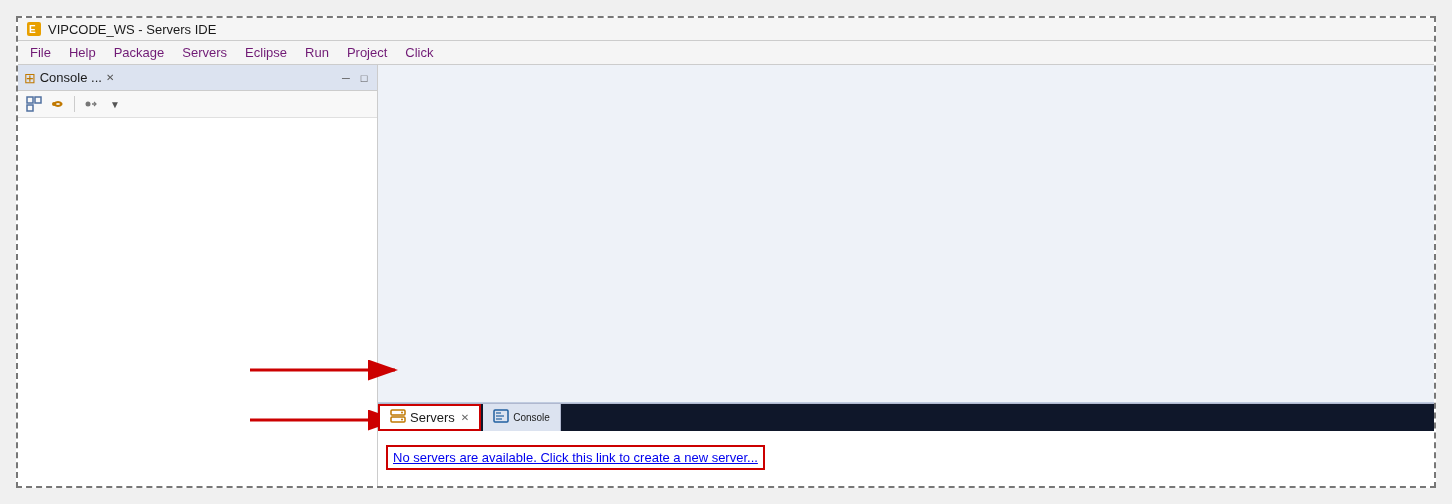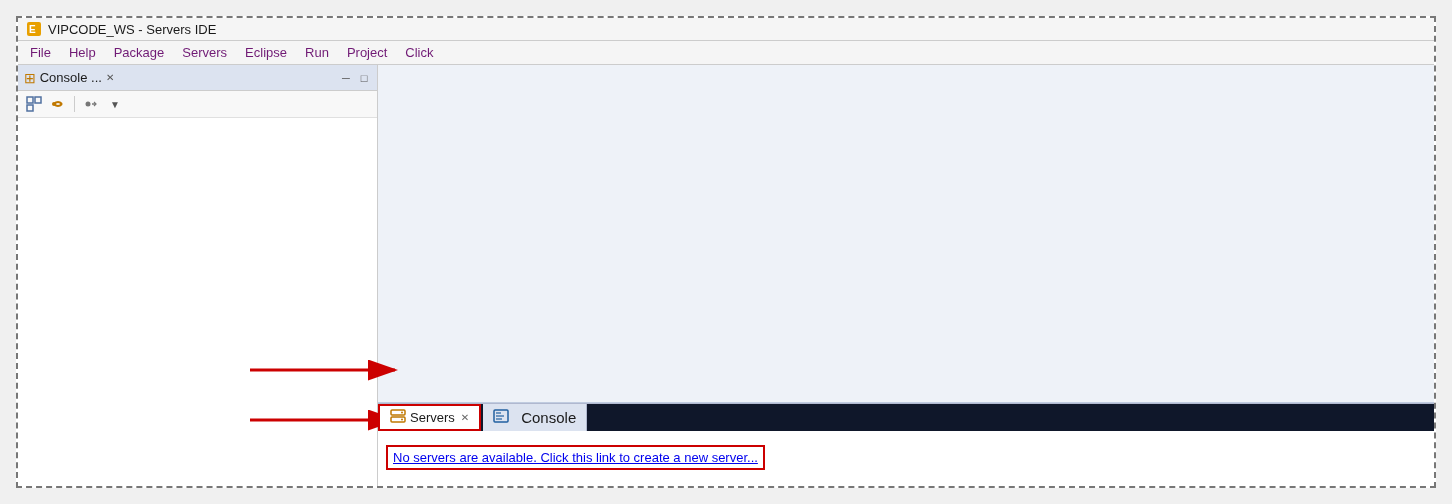--- a/index.html
+++ b/index.html
@@ -217,21 +217,21 @@
                   <rect x="1" y="1" width="14" height="5" rx="1" fill="none" stroke="#c07800" stroke-width="1.5"></rect>
                   <rect x="1" y="8" width="14" height="5" rx="1" fill="none" stroke="#c07800" stroke-width="1.5"></rect>
                   <circle cx="12" cy="3.5" r="1" fill="#c07800"></circle>
                   <circle cx="12" cy="10.5" r="1" fill="#c07800"></circle>
                 </svg>
               </span>
               <span>Servers</span>
               <span style="font-size:10px; color:#666; margin-left:2px;">✕</span>
             </div>
 
-            <div style="display:flex; align-items:center; gap:12px; padding:3px 10px; font-size:15px; cursor:pointer; border-right:1px solid #b0b8cf; color:#1a1a1a; background:#dce3f0; margin-left:2px;">
+            <div style="display:flex; align-items:center; gap:4px; padding:3px 10px; font-size:10px; cursor:pointer; border-right:1px solid #b0b8cf; color:#1a1a1a; background:#dce3f0; margin-left:2px;">
               <span style="font-size:13px; color:#2060a0;">
                 <svg width="16" height="14" viewBox="0 0 16 14">
                   <rect x="1" y="1" width="14" height="12" rx="1" fill="none" stroke="#2060a0" stroke-width="1.5"></rect>
                   <line x1="3" y1="4" x2="8" y2="4" stroke="#2060a0" stroke-width="1.2"></line>
                   <line x1="3" y1="7" x2="11" y2="7" stroke="#2060a0" stroke-width="1.2"></line>
                   <line x1="3" y1="10" x2="9" y2="10" stroke="#2060a0" stroke-width="1.2"></line>
                 </svg>
               </span>
               <span>Console</span>
             </div>

